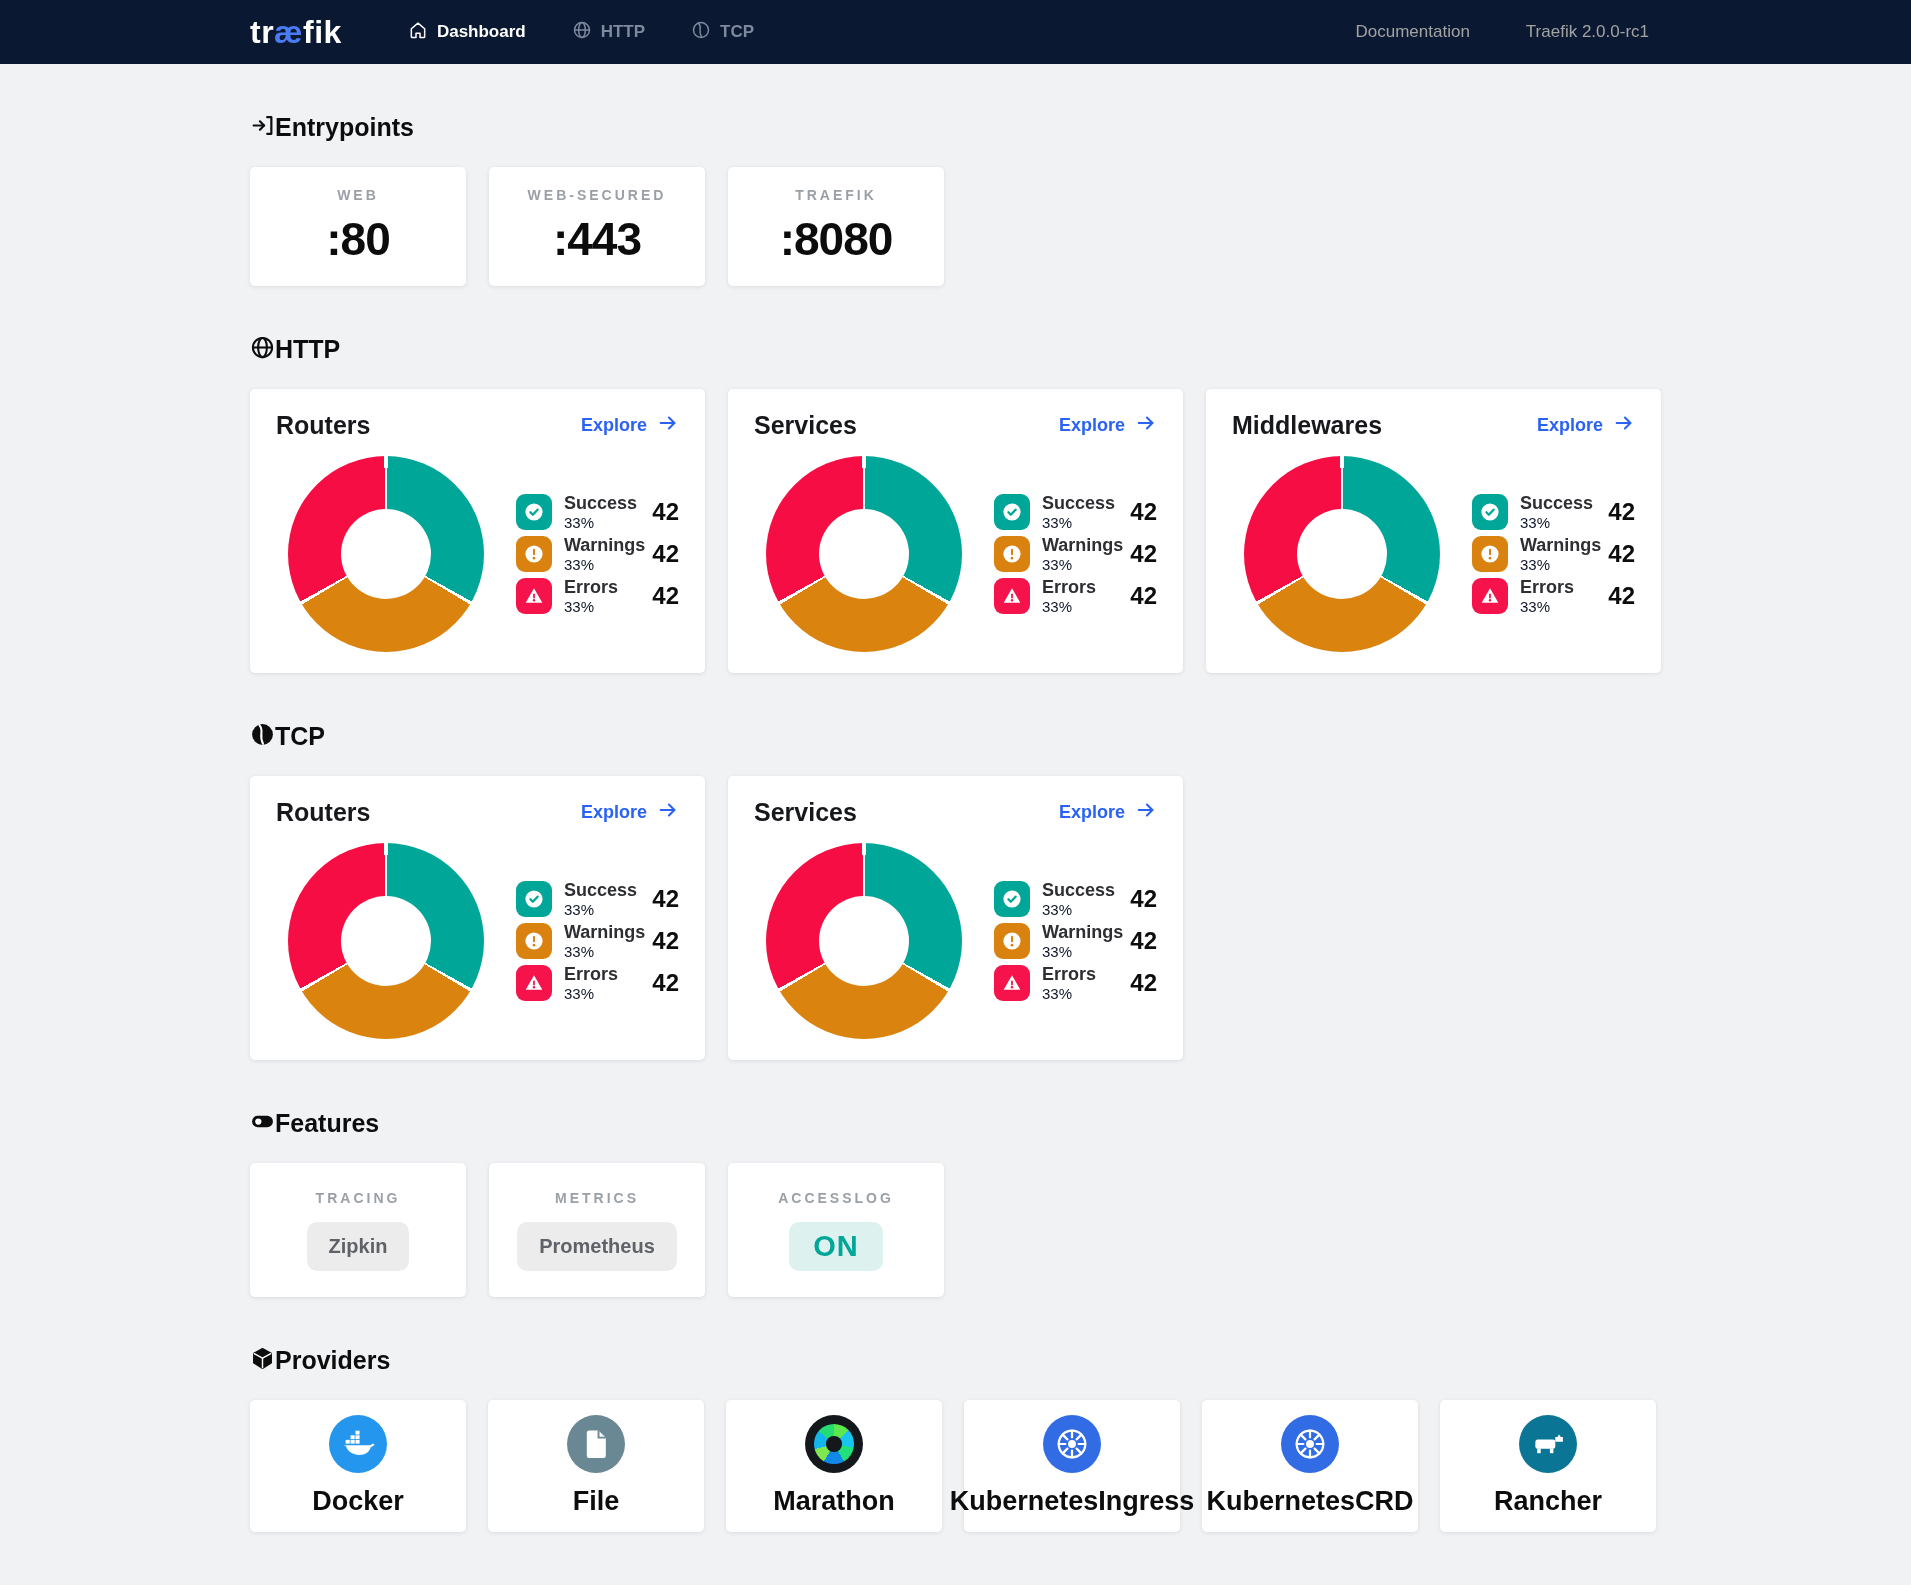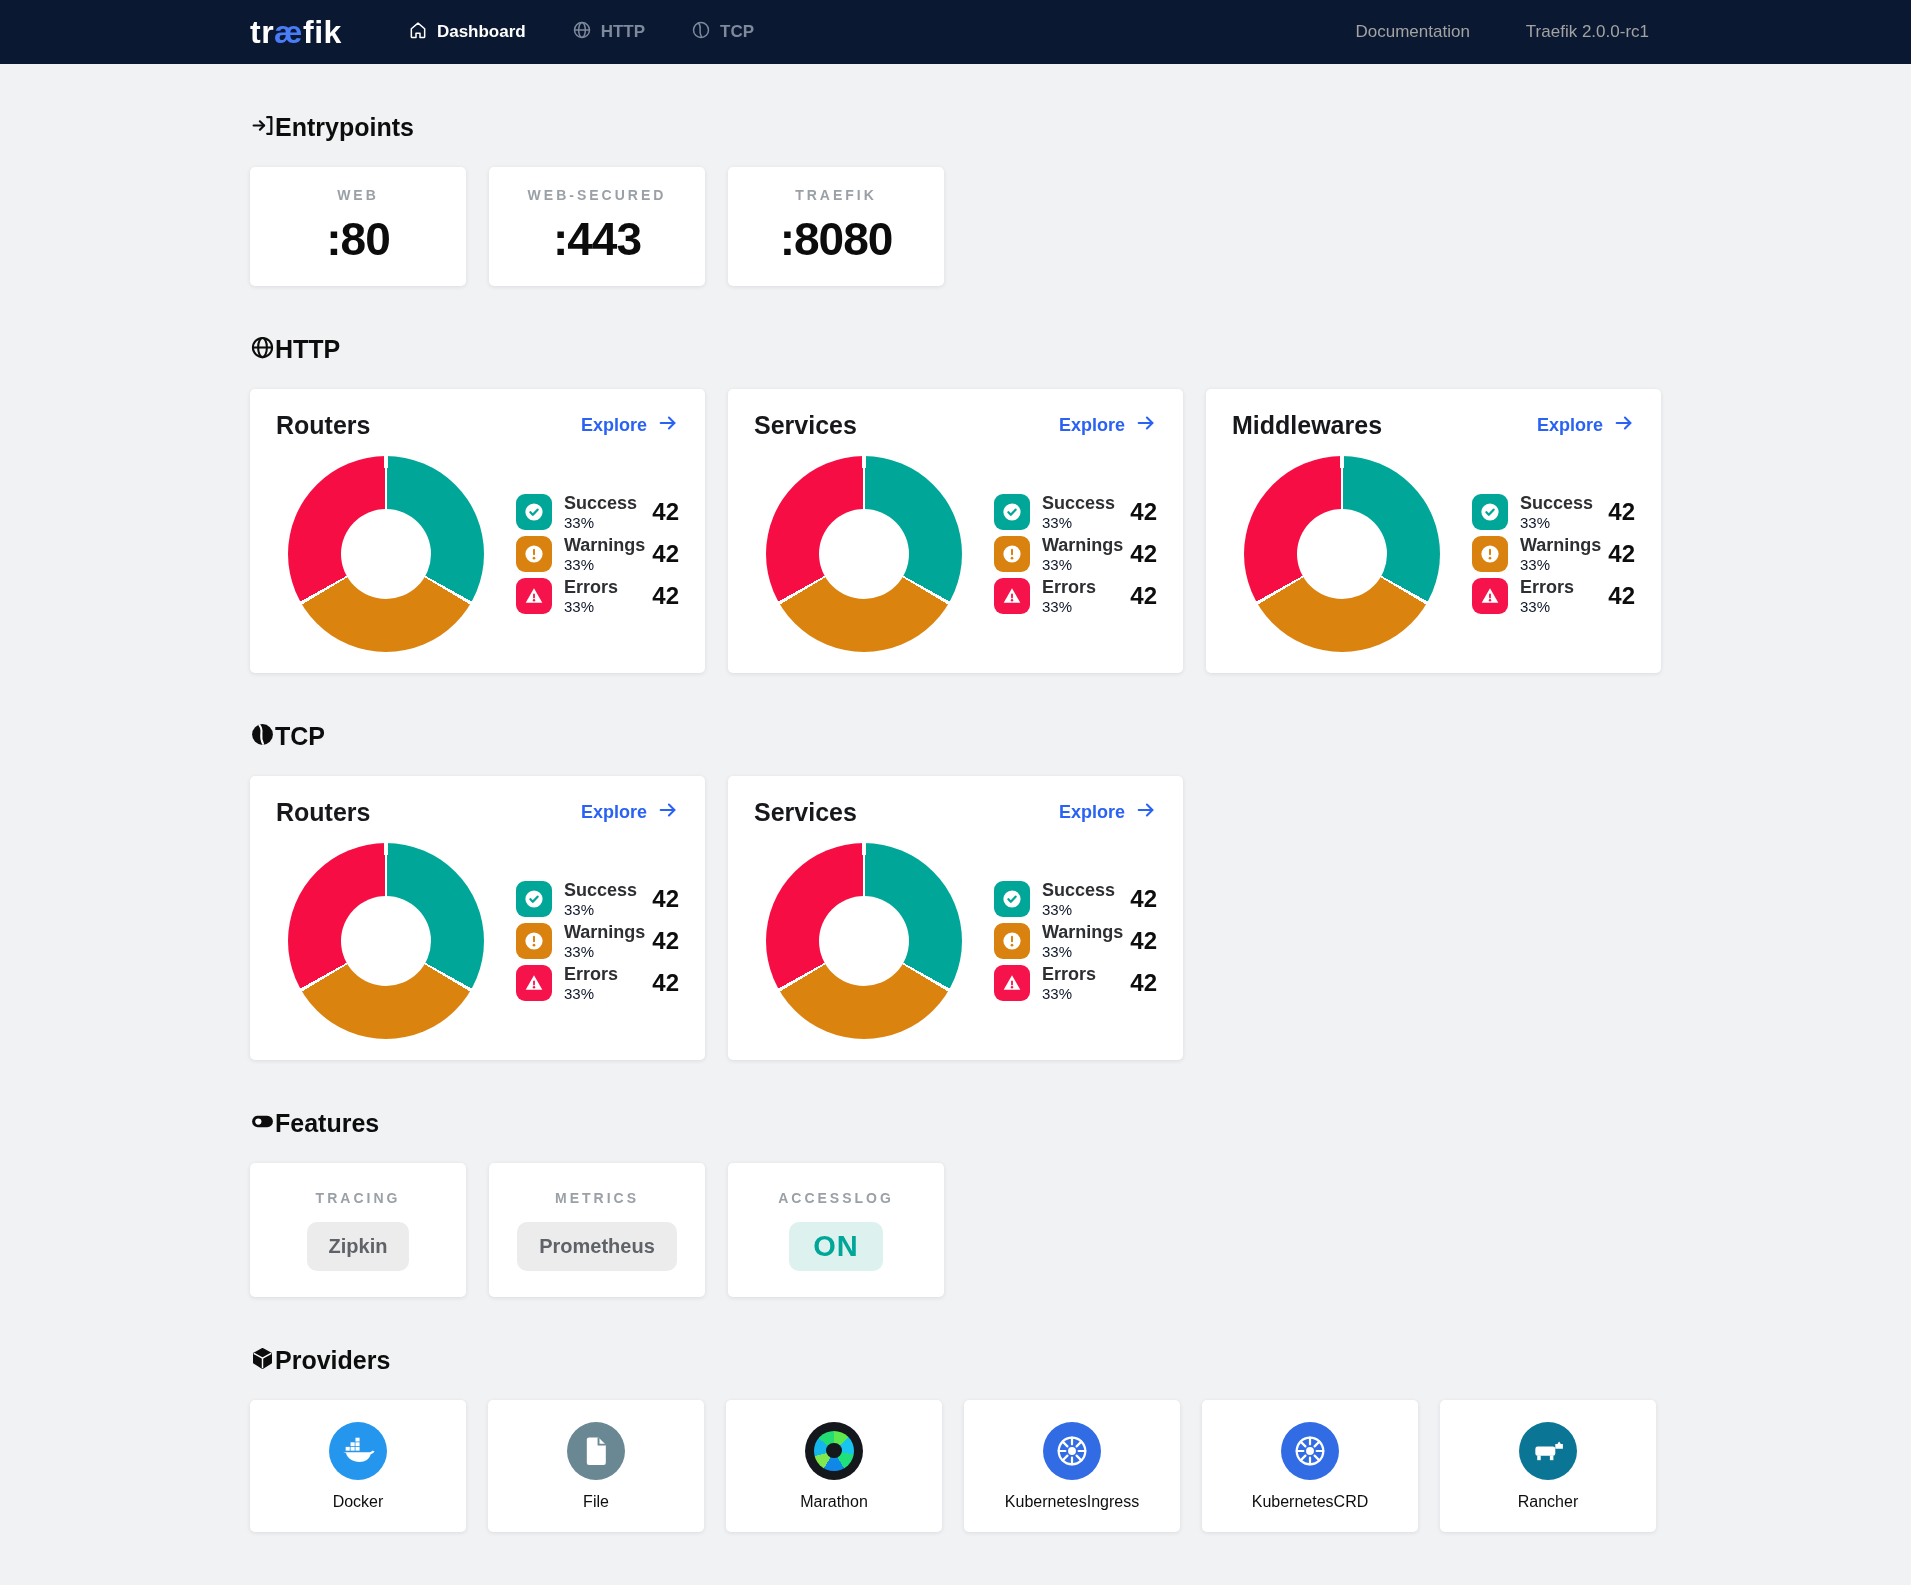--- a/index.html
+++ b/index.html
@@ -107,21 +107,21 @@
   .prov-icon { width:58px; height:58px; border-radius:50%; display:flex; align-items:center; justify-content:center; flex:0 0 auto; }
   .prov-icon svg { width:38px; height:38px; }
   .prov-icon.docker { background:#2496ed; }
   .prov-icon.file { background:#6a8794; }
   .prov-icon.k8s { background:#326ce5; }
   .prov-icon.rancher { background:#0b7596; }
   .prov-icon.marathon { background:#14171c; }
   .marathon-pin { width:40px; height:40px; border-radius:50%; position:relative;
     background:conic-gradient(#5ee84f 0 45deg,#18c5f0 45deg 100deg,#20e07c 100deg 150deg,#0f88e8 150deg 210deg,#7fe84f 210deg 255deg,#14b4ec 255deg 310deg,#23dc74 310deg 360deg); }
   .marathon-pin::after { content:""; position:absolute; inset:31%; background:#14171c; border-radius:50%; }
-  .prov-name { font-size:16px; font-weight:400; color:#0d0d0d; }
+  .prov-name { font-size:27px; font-weight:700; color:#0d0d0d; }
 </style>
 </head>
 <body>
 
 <div class="navbar">
   <div class="logo"><span>tr</span><span class="ae">æ</span><span>fik</span></div>
   <div class="nav-items">
     <div class="nav-item active">
       <span><svg viewBox="0 0 24 24" fill="none" stroke="#fff" stroke-width="1.8" stroke-linecap="round" stroke-linejoin="round">
             <path d="M4 10.5L12 3.8l8 6.7V20a1 1 0 0 1-1 1h-4.6v-5.2h-4.8V21H5a1 1 0 0 1-1-1z"></path>

